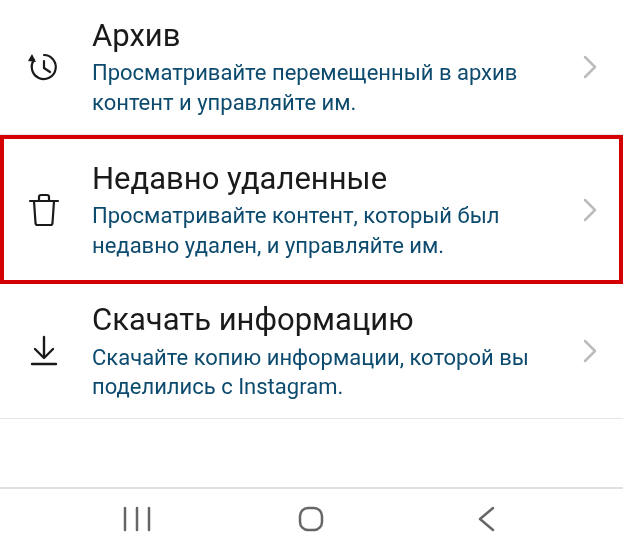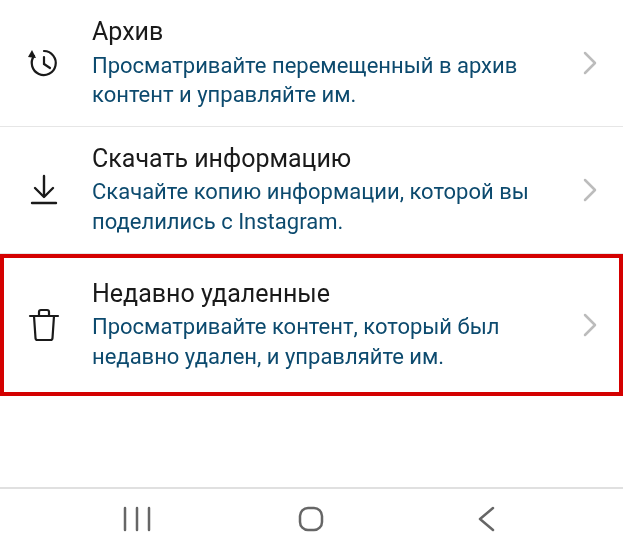--- a/index.html
+++ b/index.html
@@ -39,21 +39,21 @@
     .item-icon svg {
       width: 40px;
       height: 40px;
     }
     .item-content {
       flex: 1;
       padding-left: 18px;
       padding-right: 8px;
     }
     .item-title {
-      font-size: 25px;
+      font-size: 31px;
       font-weight: 400;
       color: #1a1a1a;
       line-height: 1.3;
       margin-bottom: 2px;
     }
     .item-subtitle {
       font-size: 22px;
       color: #0c4a6e;
       line-height: 1.35;
     }
@@ -105,50 +105,50 @@
       <div class="item-title">Архив</div>
       <div class="item-subtitle">Просматривайте перемещенный в архив контент и управляйте им.</div>
     </div>
     <div class="item-chevron">
       <svg viewBox="0 0 14 24" fill="none" stroke="#bcbcbc" stroke-width="2.5">
         <polyline points="2,2 12,12 2,22" stroke-linecap="round" stroke-linejoin="round"></polyline>
       </svg>
     </div>
   </div>
 
+  <div class="list-item highlighted">
+    <div class="item-icon">
+      <svg viewBox="0 0 40 40" fill="none" stroke="#1a1a1a" stroke-width="2.2">
+        <line x1="6" y1="11" x2="34" y2="11" stroke-linecap="round"></line>
+        <path d="M15 11 L15 7 a2 2 0 0 1 2 -2 h6 a2 2 0 0 1 2 2 L25 11" stroke-linecap="round" stroke-linejoin="round"></path>
+        <path d="M10 11 L11.5 33 a2 2 0 0 0 2 2 h13 a2 2 0 0 0 2 -2 L30 11" stroke-linecap="round" stroke-linejoin="round"></path>
+      </svg>
+    </div>
+    <div class="item-content">
+      <div class="item-title">Недавно удаленные</div>
+      <div class="item-subtitle">Просматривайте контент, который был недавно удален, и управляйте им.</div>
+    </div>
+    <div class="item-chevron">
+      <svg viewBox="0 0 14 24" fill="none" stroke="#bcbcbc" stroke-width="2.5">
+        <polyline points="2,2 12,12 2,22" stroke-linecap="round" stroke-linejoin="round"></polyline>
+      </svg>
+    </div>
+  </div>
+
   <div class="list-item">
     <div class="item-icon">
       <svg viewBox="0 0 40 40" fill="none" stroke="#1a1a1a" stroke-width="2.4">
         <line x1="20" y1="6" x2="20" y2="26" stroke-linecap="round"></line>
         <polyline points="11,18 20,27 29,18" stroke-linecap="round" stroke-linejoin="round"></polyline>
         <line x1="8" y1="33" x2="32" y2="33" stroke-linecap="round"></line>
       </svg>
     </div>
     <div class="item-content">
       <div class="item-title">Скачать информацию</div>
       <div class="item-subtitle">Скачайте копию информации, которой вы поделились с Instagram.</div>
-    </div>
-    <div class="item-chevron">
-      <svg viewBox="0 0 14 24" fill="none" stroke="#bcbcbc" stroke-width="2.5">
-        <polyline points="2,2 12,12 2,22" stroke-linecap="round" stroke-linejoin="round"></polyline>
-      </svg>
-    </div>
-  </div>
-
-  <div class="list-item highlighted">
-    <div class="item-icon">
-      <svg viewBox="0 0 40 40" fill="none" stroke="#1a1a1a" stroke-width="2.2">
-        <line x1="6" y1="11" x2="34" y2="11" stroke-linecap="round"></line>
-        <path d="M15 11 L15 7 a2 2 0 0 1 2 -2 h6 a2 2 0 0 1 2 2 L25 11" stroke-linecap="round" stroke-linejoin="round"></path>
-        <path d="M10 11 L11.5 33 a2 2 0 0 0 2 2 h13 a2 2 0 0 0 2 -2 L30 11" stroke-linecap="round" stroke-linejoin="round"></path>
-      </svg>
-    </div>
-    <div class="item-content">
-      <div class="item-title">Недавно удаленные</div>
-      <div class="item-subtitle">Просматривайте контент, который был недавно удален, и управляйте им.</div>
     </div>
     <div class="item-chevron">
       <svg viewBox="0 0 14 24" fill="none" stroke="#bcbcbc" stroke-width="2.5">
         <polyline points="2,2 12,12 2,22" stroke-linecap="round" stroke-linejoin="round"></polyline>
       </svg>
     </div>
   </div>
 
 </div>
 

